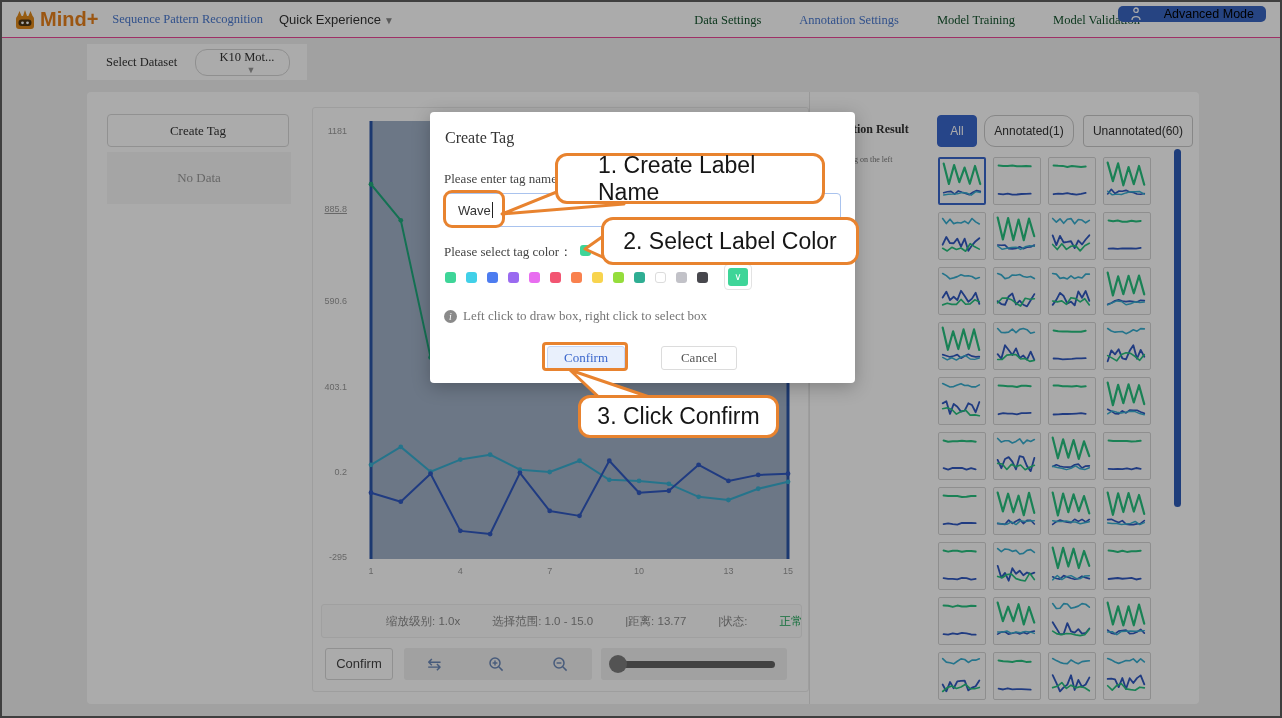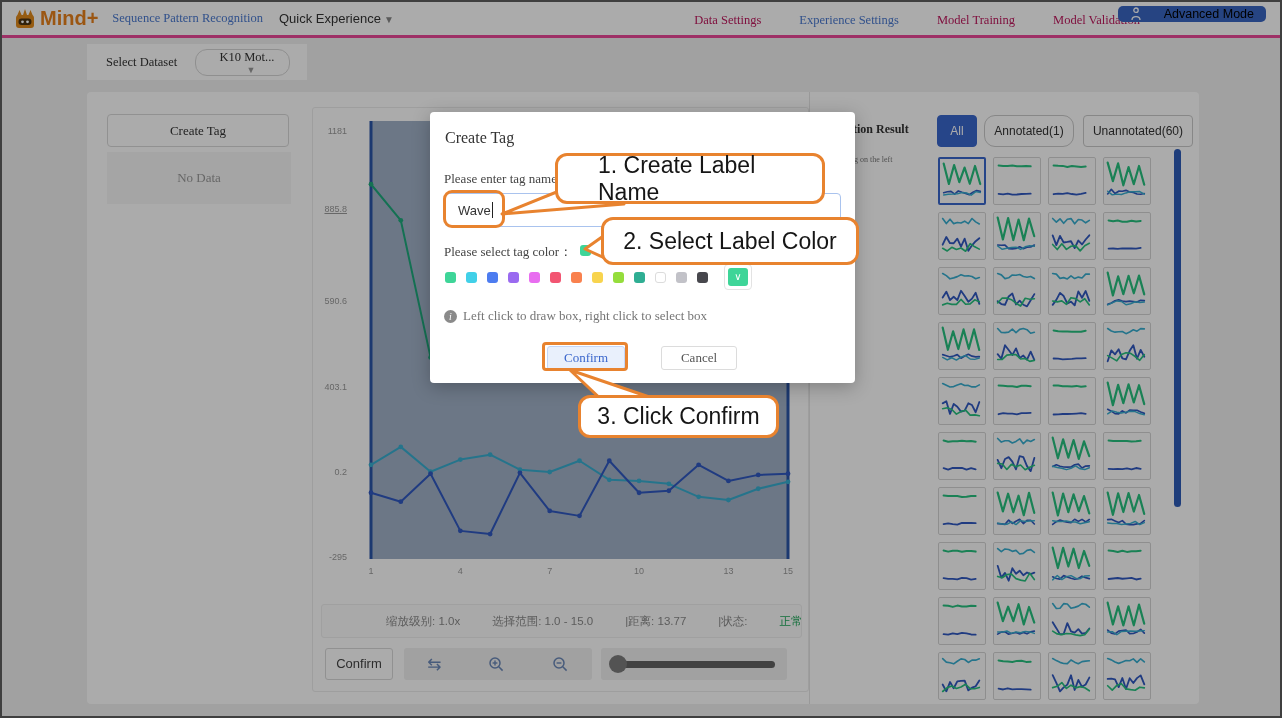--- a/index.html
+++ b/index.html
@@ -6,28 +6,28 @@
   html,body { background:#777; }
   .screen {
     position:relative; width:1282px; height:718px; overflow:hidden;
     background:#f0f0f0; border:2px solid #3f3f3f;
     font-family:"Liberation Sans", sans-serif; color:#333;
   }
   .serif { font-family:"Liberation Serif", serif; }
 
   
   .topbar { position:absolute; left:0; top:0; width:100%; height:36px; background:#fff;
-    display:flex; align-items:center; border-bottom:3px solid #ec4899; }
+    display:flex; align-items:center; border-bottom:1px solid #ec4899; }
   .logo { display:flex; align-items:center; margin-left:12px; }
   .logo-text { color:#e8801b; font-weight:bold; font-size:20px; margin-left:4px; letter-spacing:0; }
   .top-sub { font-family:"Liberation Serif", serif; color:#4a79d0; font-size:12.5px; margin-left:14px; }
   .quick-exp { font-size:13px; color:#333; margin-left:16px; }
   .quick-exp .chev { color:#888; font-size:10px; margin-left:3px; }
   .topnav { position:absolute; right:140px; top:0; height:36px; display:flex; align-items:center; gap:38px; }
-  .topnav .nav-item { font-family:"Liberation Serif", serif; font-size:12.5px; color:#be185d; cursor:pointer; white-space:nowrap; }
+  .topnav .nav-item { font-family:"Liberation Serif", serif; font-size:12.5px; color:#14532d; cursor:pointer; white-space:nowrap; }
   .topnav .nav-item.active { color:#4a79d0; }
   .adv-btn { position:absolute; right:14px; top:4px; height:16px; padding:0 12px; background:#3a66c2; color:#000000;
     border-radius:5px; display:flex; align-items:center; gap:22px; font-size:12.5px; }
 
   
   .dataset-card { position:absolute; left:85px; top:42px; width:220px; height:36px; background:#fff; }
   .dataset-label { position:absolute; left:19px; top:11px; font-family:"Liberation Serif", serif; font-size:12.5px; color:#333; }
   .dataset-select { position:absolute; left:108px; top:5px; width:95px; height:27px; border:1px solid #d6d6d6;
     border-radius:12px; background:#fff; font-family:"Liberation Serif", serif; font-size:12.5px; color:#333;
     display:flex; align-items:center; padding-left:9px;flex-direction:column; }
@@ -135,21 +135,21 @@
         <circle cx="13.5" cy="13.8" r="1.4" fill="#fff"></circle>
       </svg>
       <span class="logo-text">Mind+</span>
     </div>
     <span class="top-sub">Sequence Pattern Recognition</span>
     <span class="quick-exp">
       <span>Quick Experience</span><span class="chev">▼</span>
     </span>
     <div class="topnav" id="topnav">
         <span class="nav-item">Data Settings</span>
-        <span class="nav-item active">Experience Settings</span>
+        <span class="nav-item active">Annotation Settings</span>
         <span class="nav-item">Model Training</span>
         <span class="nav-item">Model Validation</span>
       </div>
     <div class="adv-btn">
       <svg width="12" height="14" viewBox="0 0 12 14">
         <circle cx="6" cy="3.2" r="2.2" fill="none" stroke="#fff" stroke-width="1.3"></circle>
         <path d="M2 13 C2 8.6 10 8.6 10 13" fill="none" stroke="#fff" stroke-width="1.3"></path>
       </svg>
       <span>Advanced Mode</span>
     </div>

